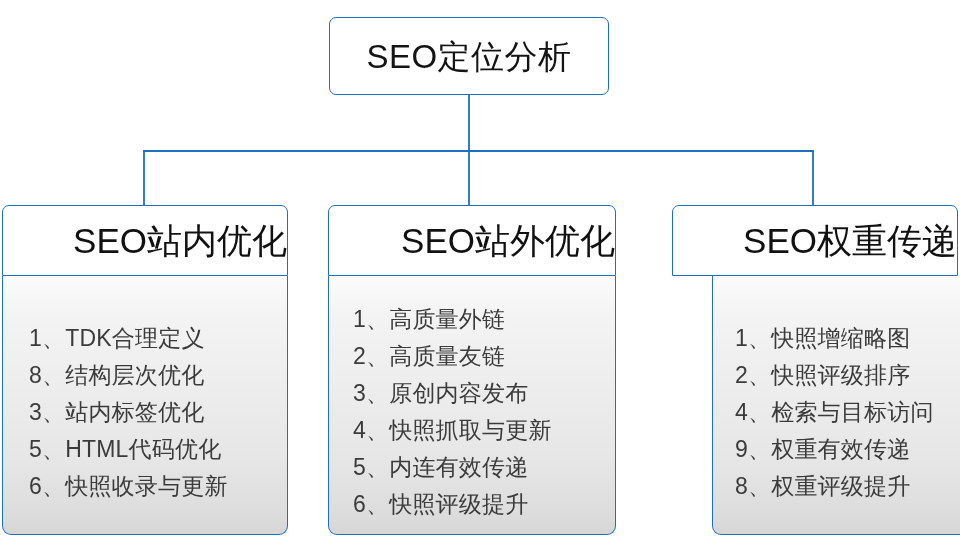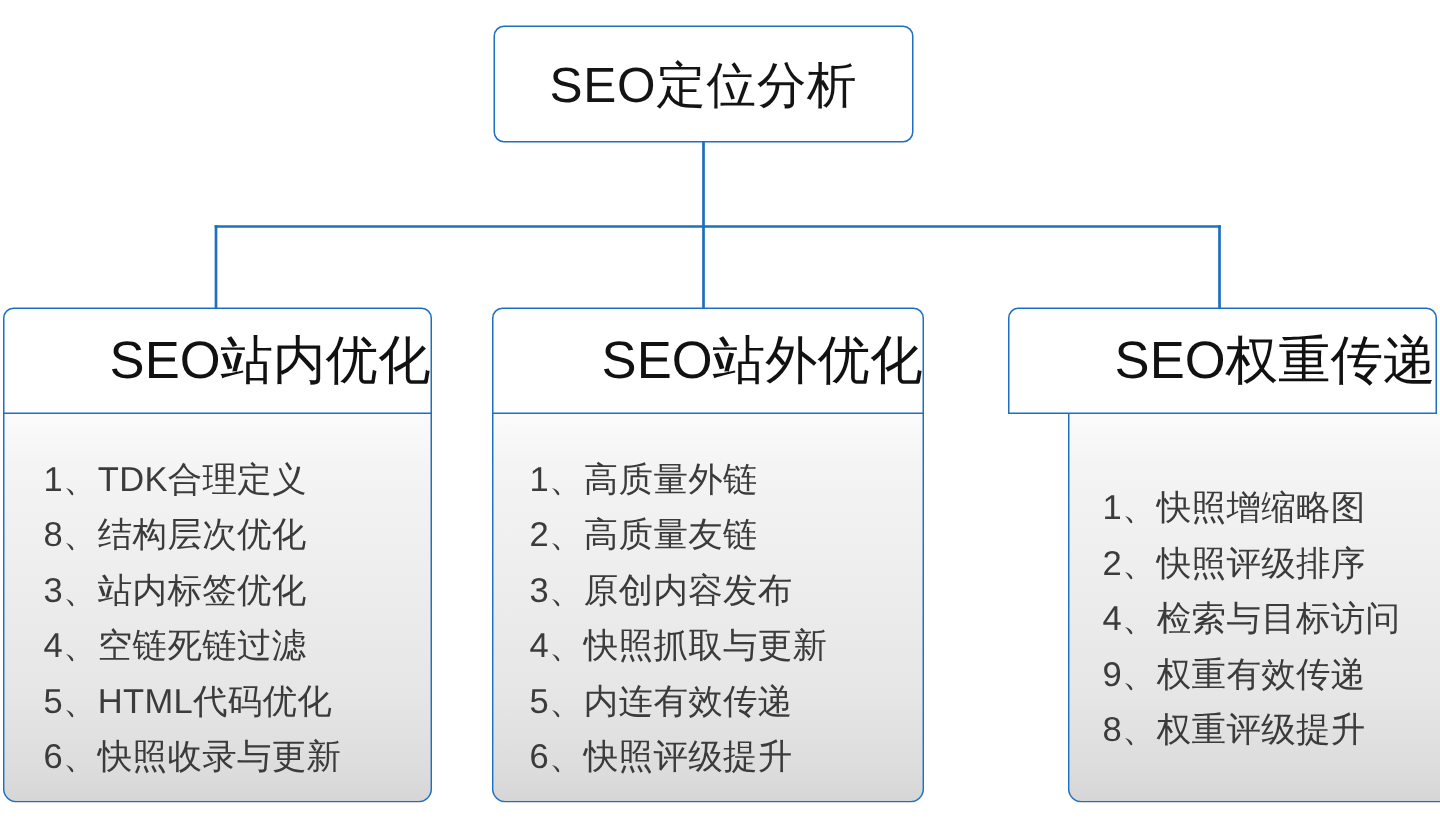--- a/index.html
+++ b/index.html
@@ -137,21 +137,20 @@
   </div>
 
   <div class="column c0">
     <div class="col-header">
       <span class="col-header-label">SEO站内优化</span>
     </div>
     <div class="col-body pad-a">
       <div class="bullet">1、TDK合理定义</div>
       <div class="bullet">8、结构层次优化</div>
       <div class="bullet">3、站内标签优化</div>
-      <div class="bullet">4、空链死链过滤</div>
       <div class="bullet">5、HTML代码优化</div>
       <div class="bullet">6、快照收录与更新</div>
     </div>
   </div>
 
   <div class="column c1">
     <div class="col-header">
       <span class="col-header-label">SEO站外优化</span>
     </div>
     <div class="col-body pad-b">

